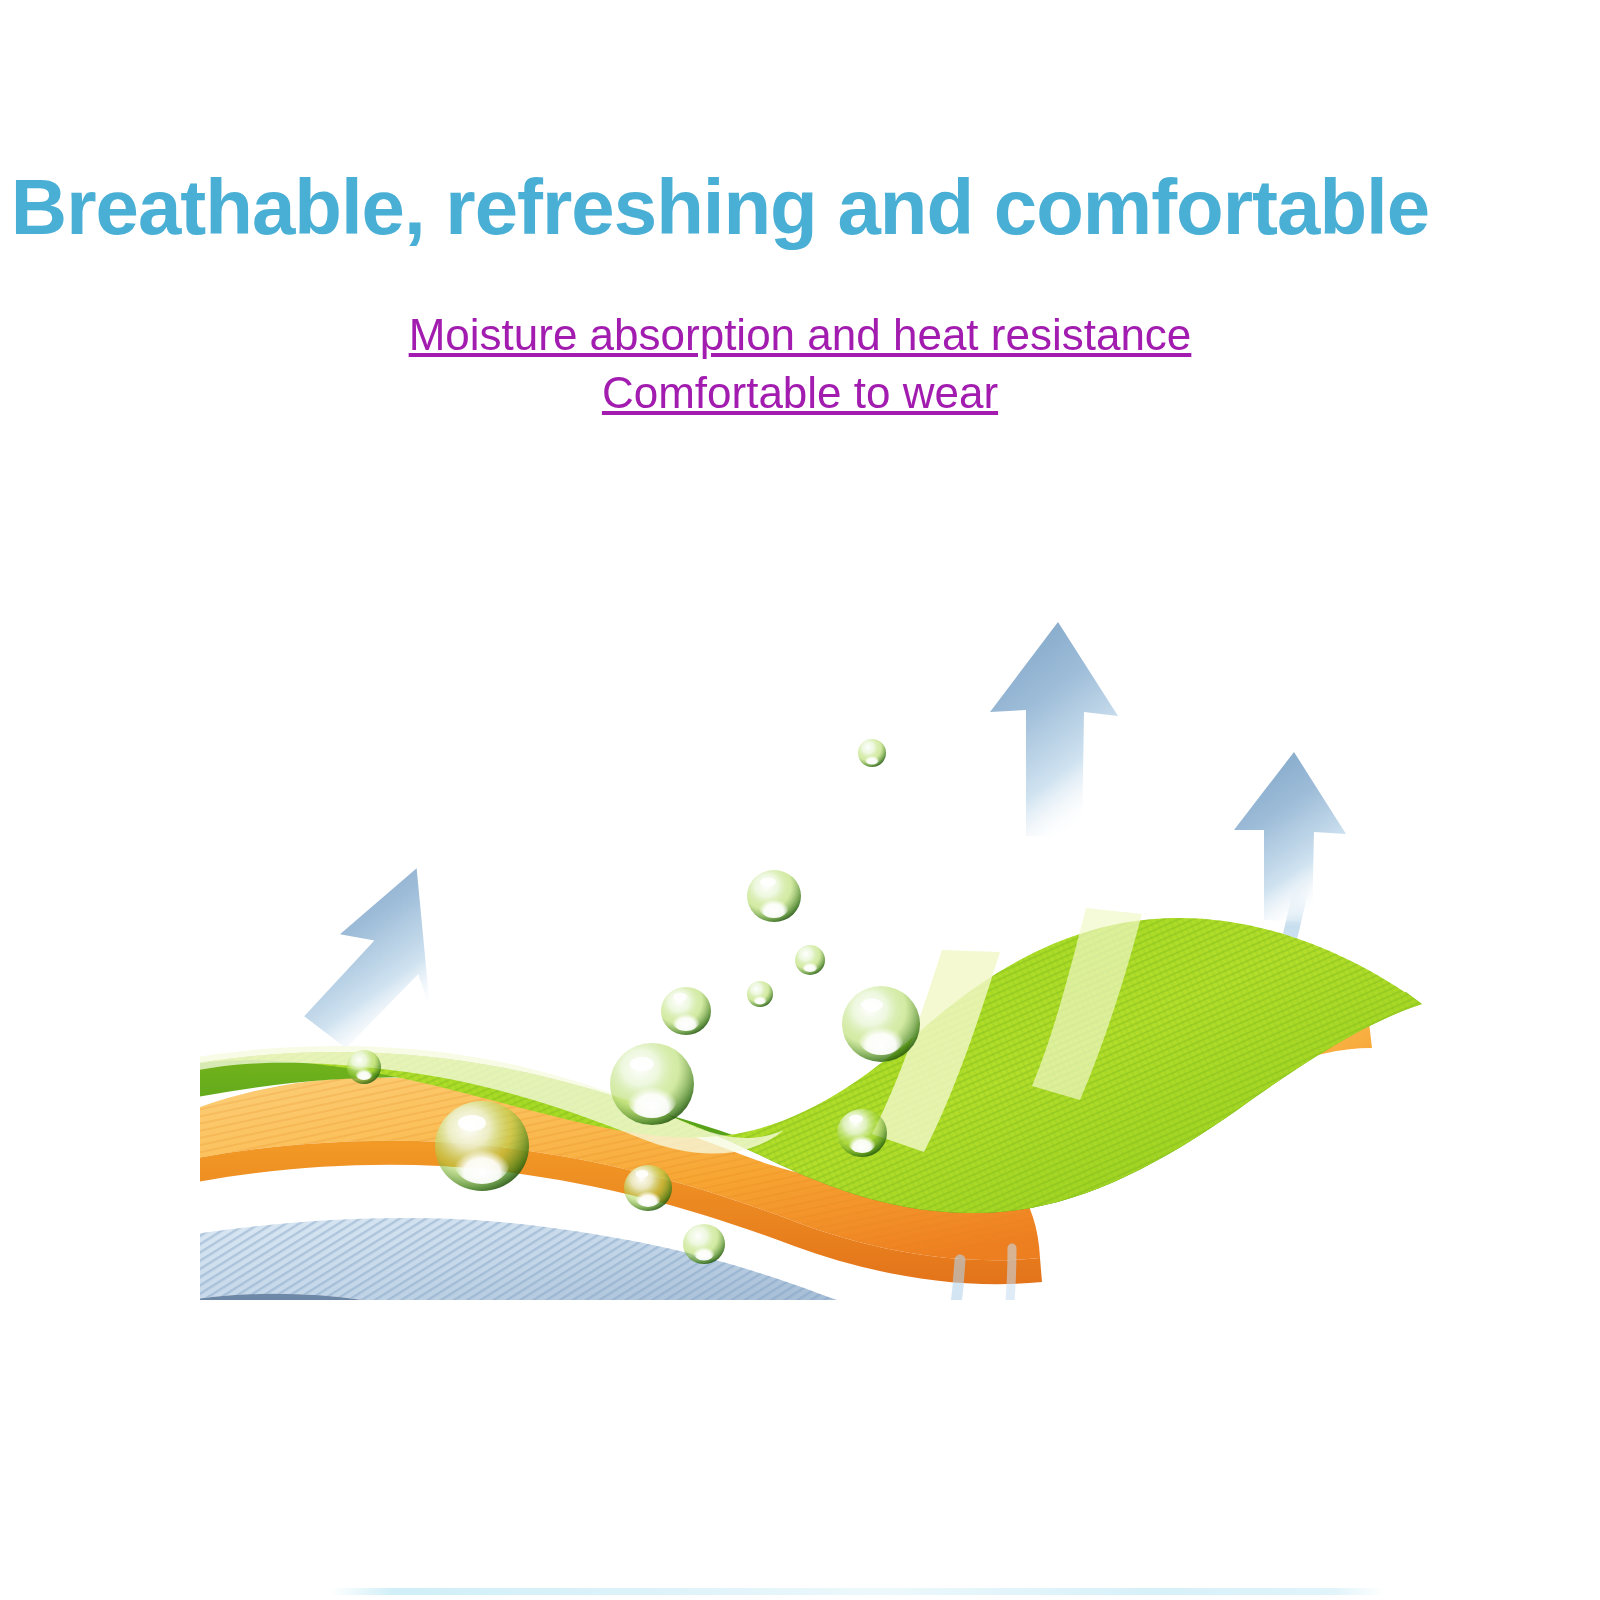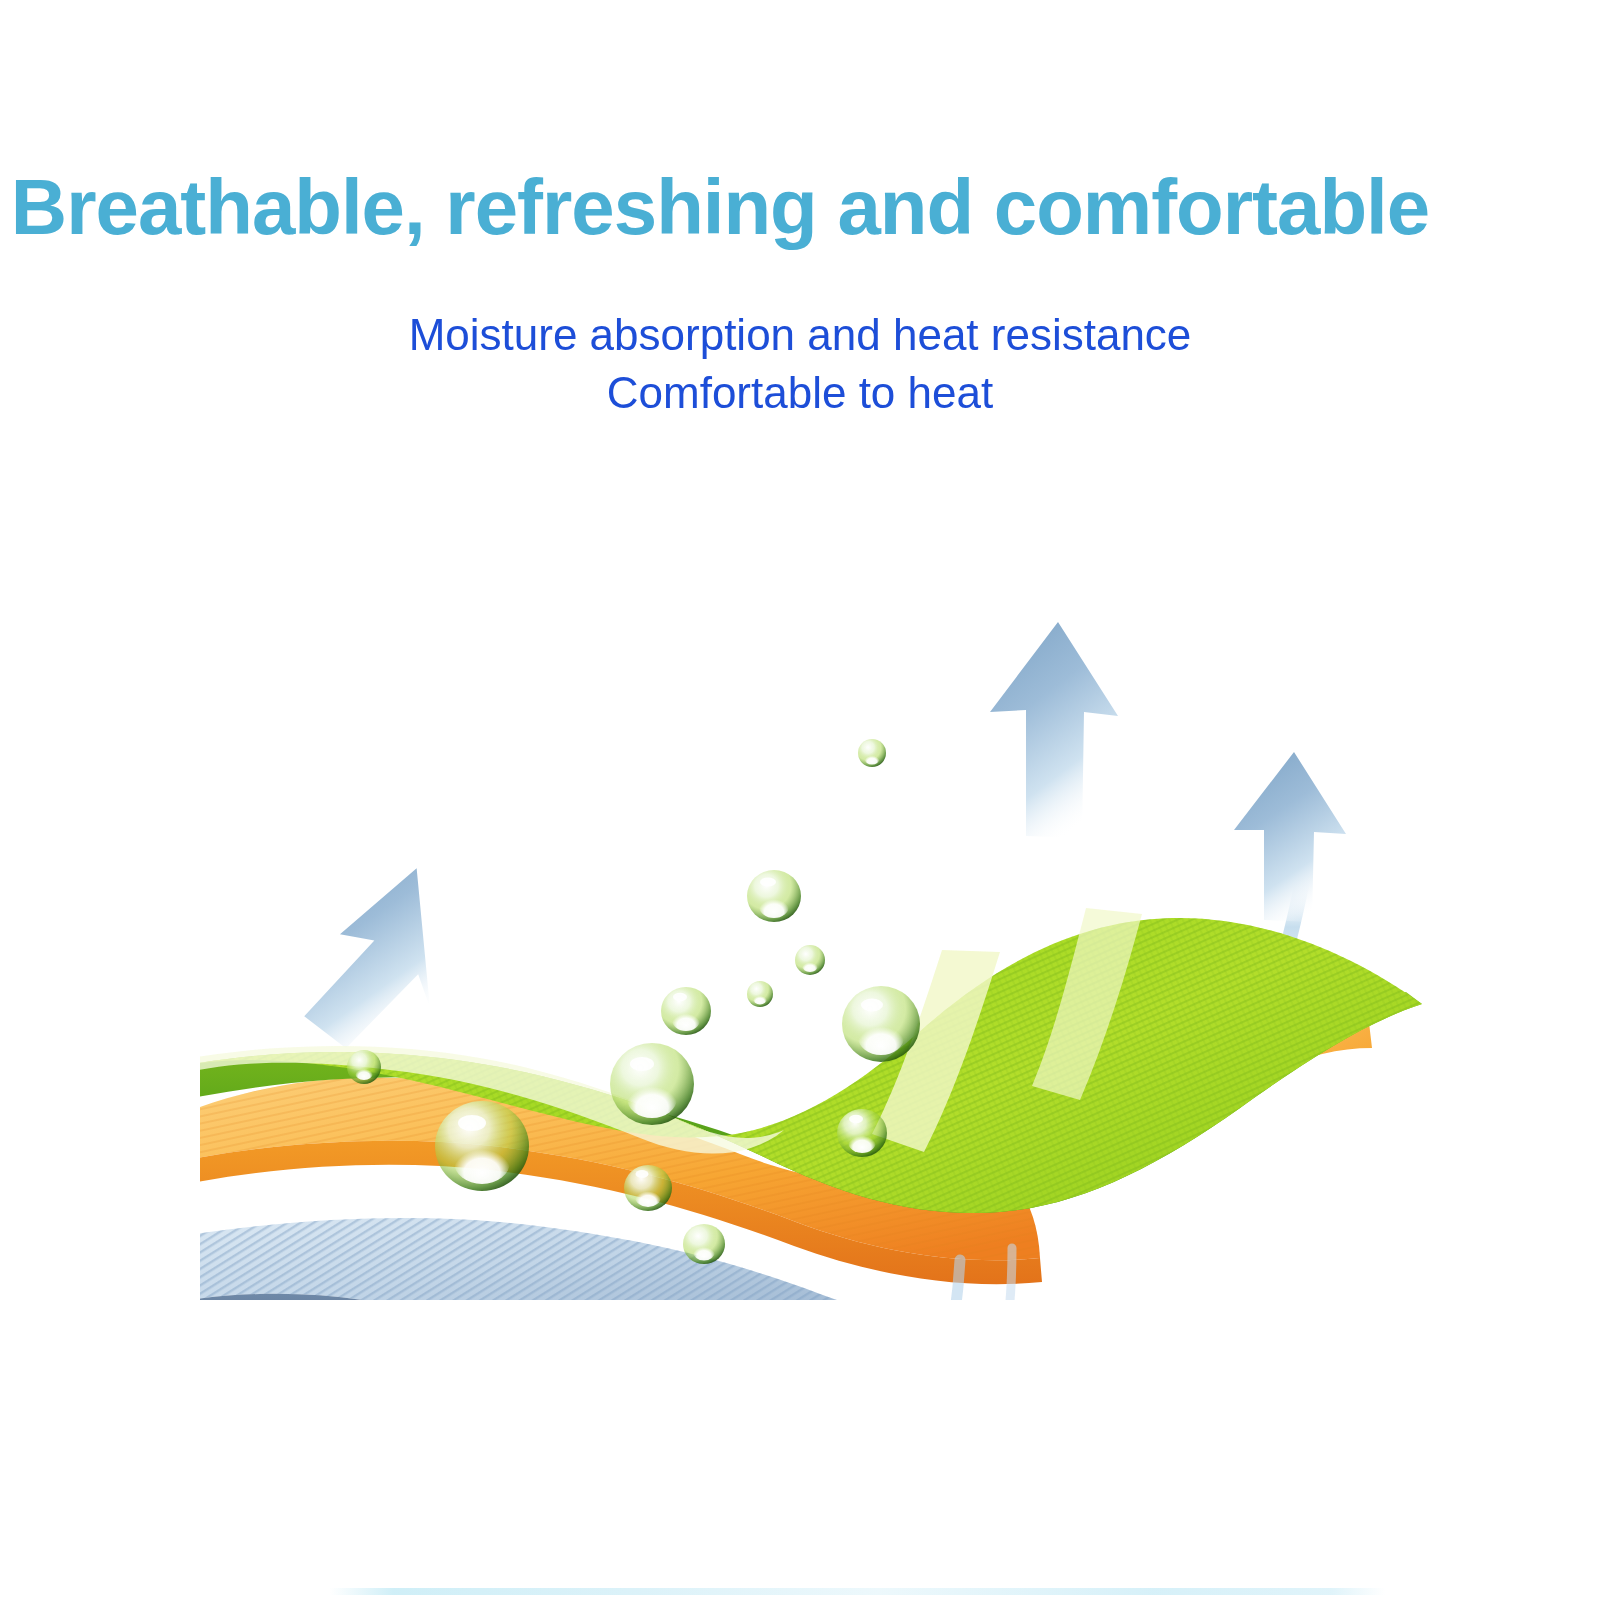--- a/index.html
+++ b/index.html
@@ -34,24 +34,25 @@
     color: #4aafd4;
     line-height: 1.0;
     white-space: nowrap;
   }
   .subblock {
     position: absolute;
     top: 306px;
     left: 0;
     width: 1600px;
     text-align: center;
-    color: #1d4ed8;
+    color: #a21caf;
     font-size: 44px;
     line-height: 1.32;
     font-weight: normal;
+    text-decoration: underline;
   }
   .subline { display: block; }
 
   
   .illus {
     position: absolute;
     left: 200px;
     top: 500px;
     width: 1260px;
     height: 800px;
@@ -77,21 +78,21 @@
 </style>
 </head>
 <body>
 
 <div class="page">
 
   <div class="headline">Breathable, refreshing and comfortable</div>
 
   <div class="subblock">
     <span class="subline">Moisture absorption and heat resistance</span>
-    <span class="subline">Comfortable to heat</span>
+    <span class="subline">Comfortable to wear</span>
   </div>
 
   <div class="illus">
     <svg viewBox="0 0 1260 800" xmlns="http://www.w3.org/2000/svg">
       <defs>
 
         <linearGradient id="gGreen" x1="0" y1="0" x2="1" y2="0.55">
           <stop offset="0%" stop-color="#bde53a"></stop>
           <stop offset="22%" stop-color="#bbe331"></stop>
           <stop offset="48%" stop-color="#a6da24"></stop>

